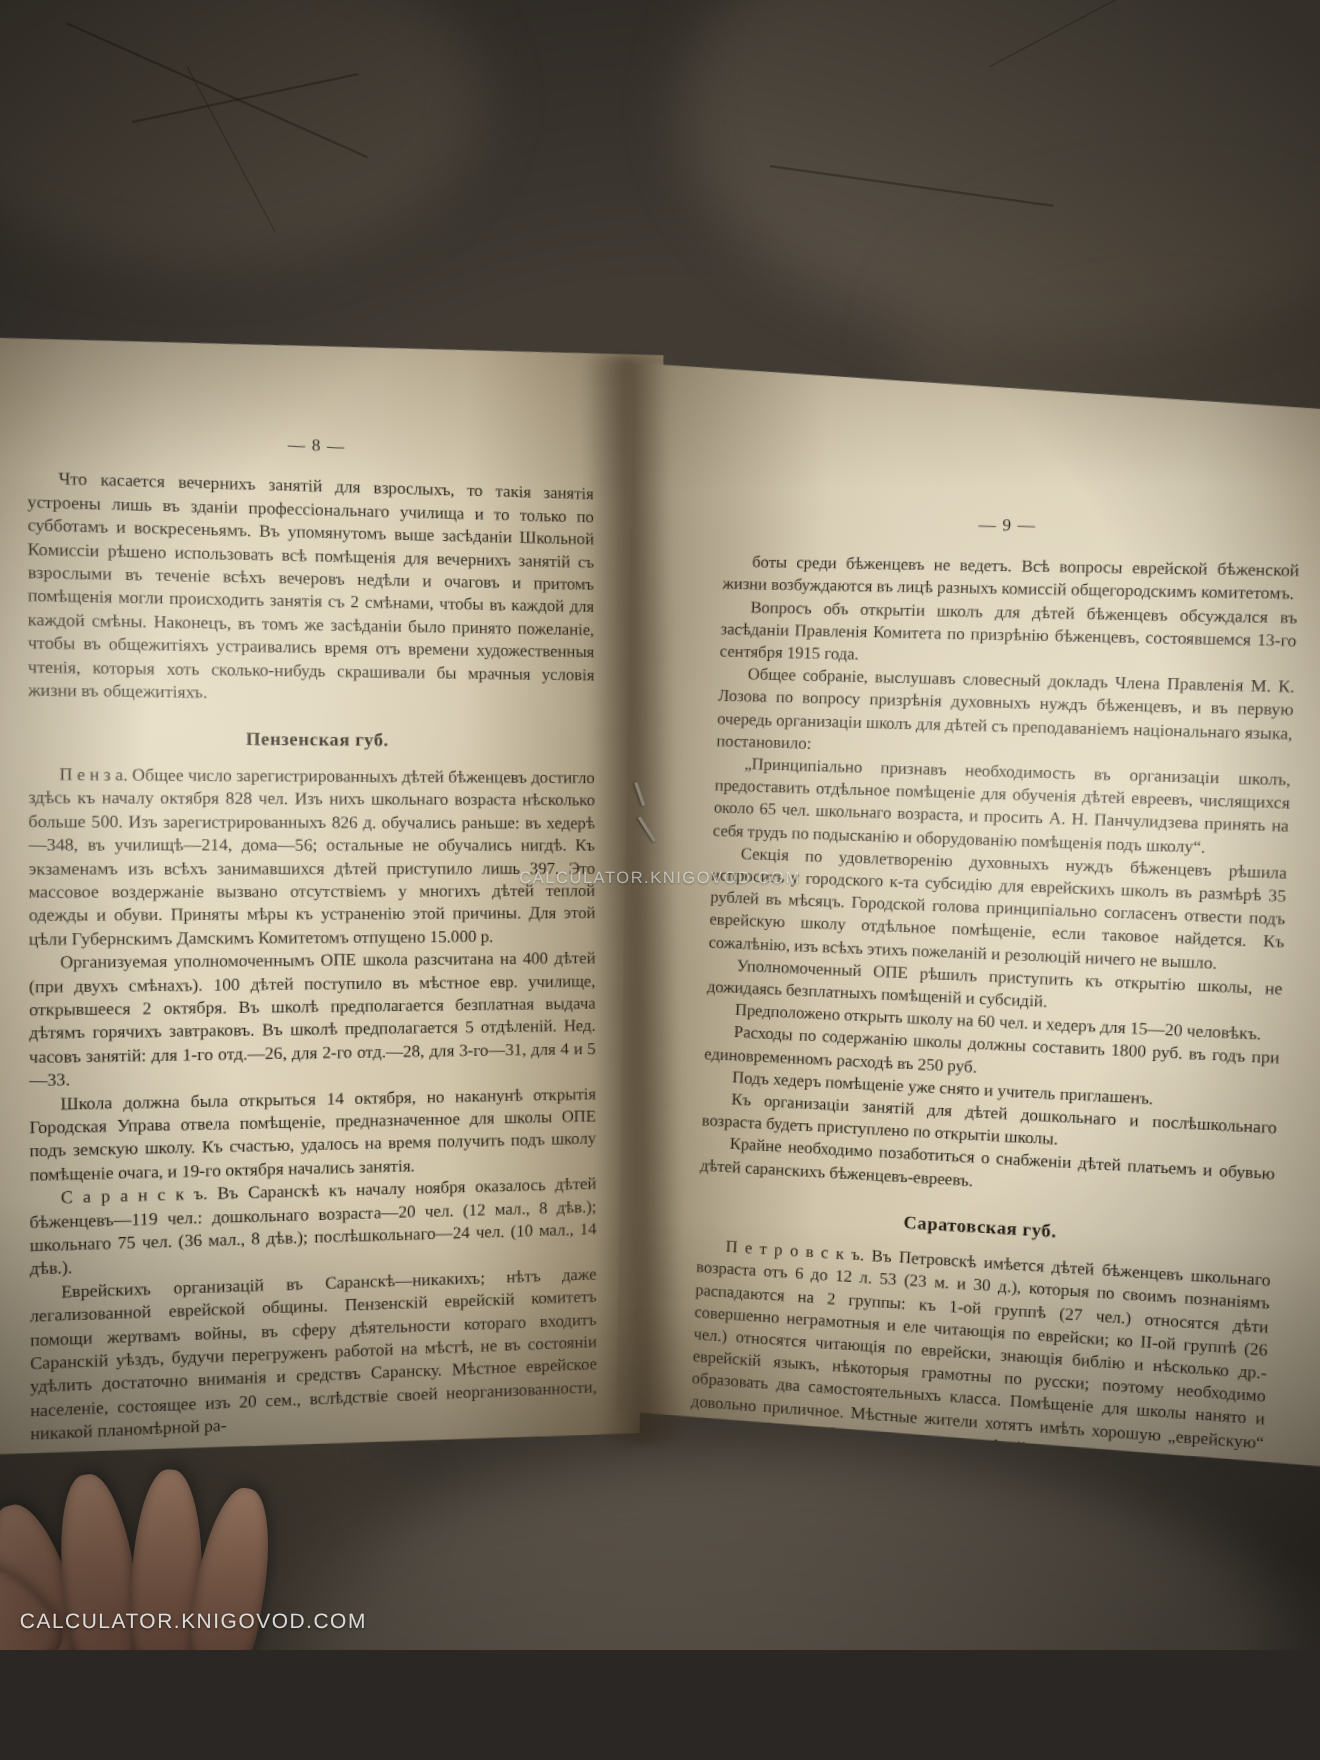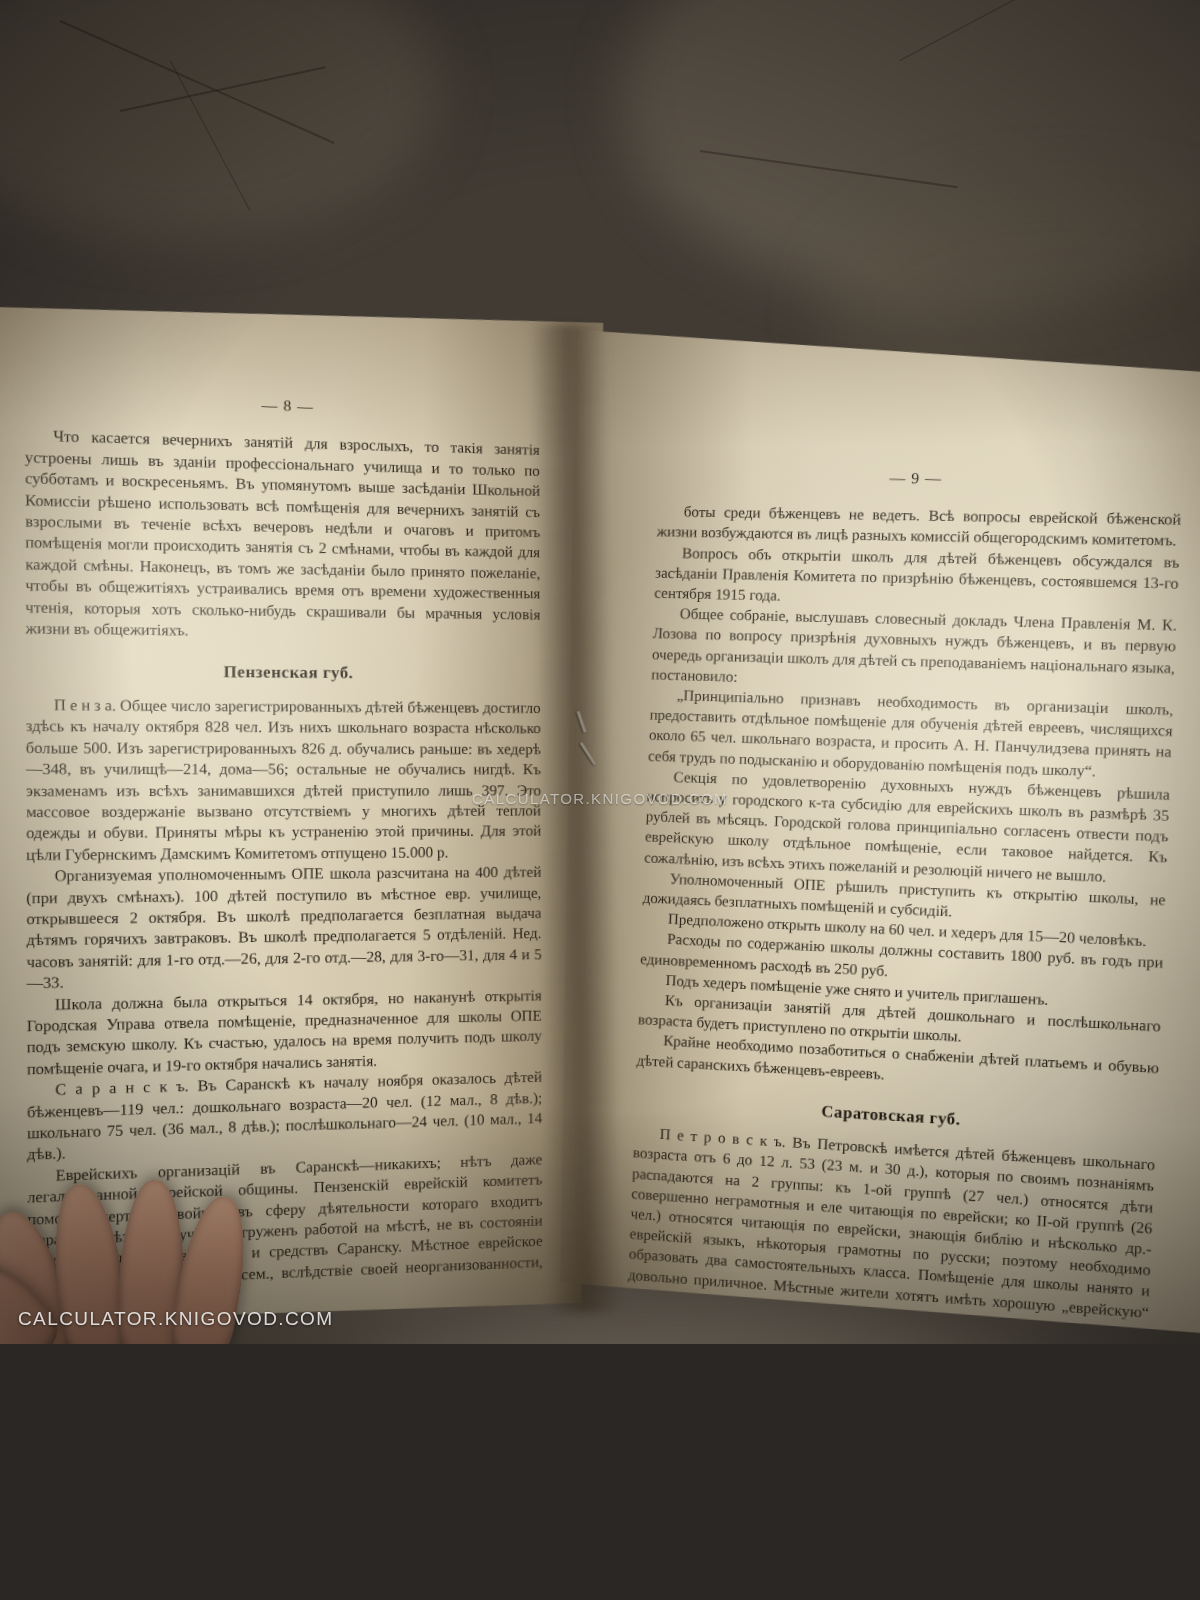--- a/index.html
+++ b/index.html
@@ -10,21 +10,21 @@
   body {
     width: 1200px;
     height: 1600px;
     overflow: hidden;
     font-family: "Liberation Serif", serif;
   }
 
   #page {
     position: relative;
     width: 1200px;
-    height: 1344px;
+    height: 1500px;
     overflow: hidden;
     background:
       radial-gradient(ellipse 900px 500px at 50% 120%, #9a8d7e 0%, #6d6358 45%, #413b34 100%),
       linear-gradient(160deg, #3a352f 0%, #554e45 30%, #6c6257 60%, #3b362f 100%);
   }
 
   
   .bg-blotch {
     position: absolute;
     border-radius: 50%;

